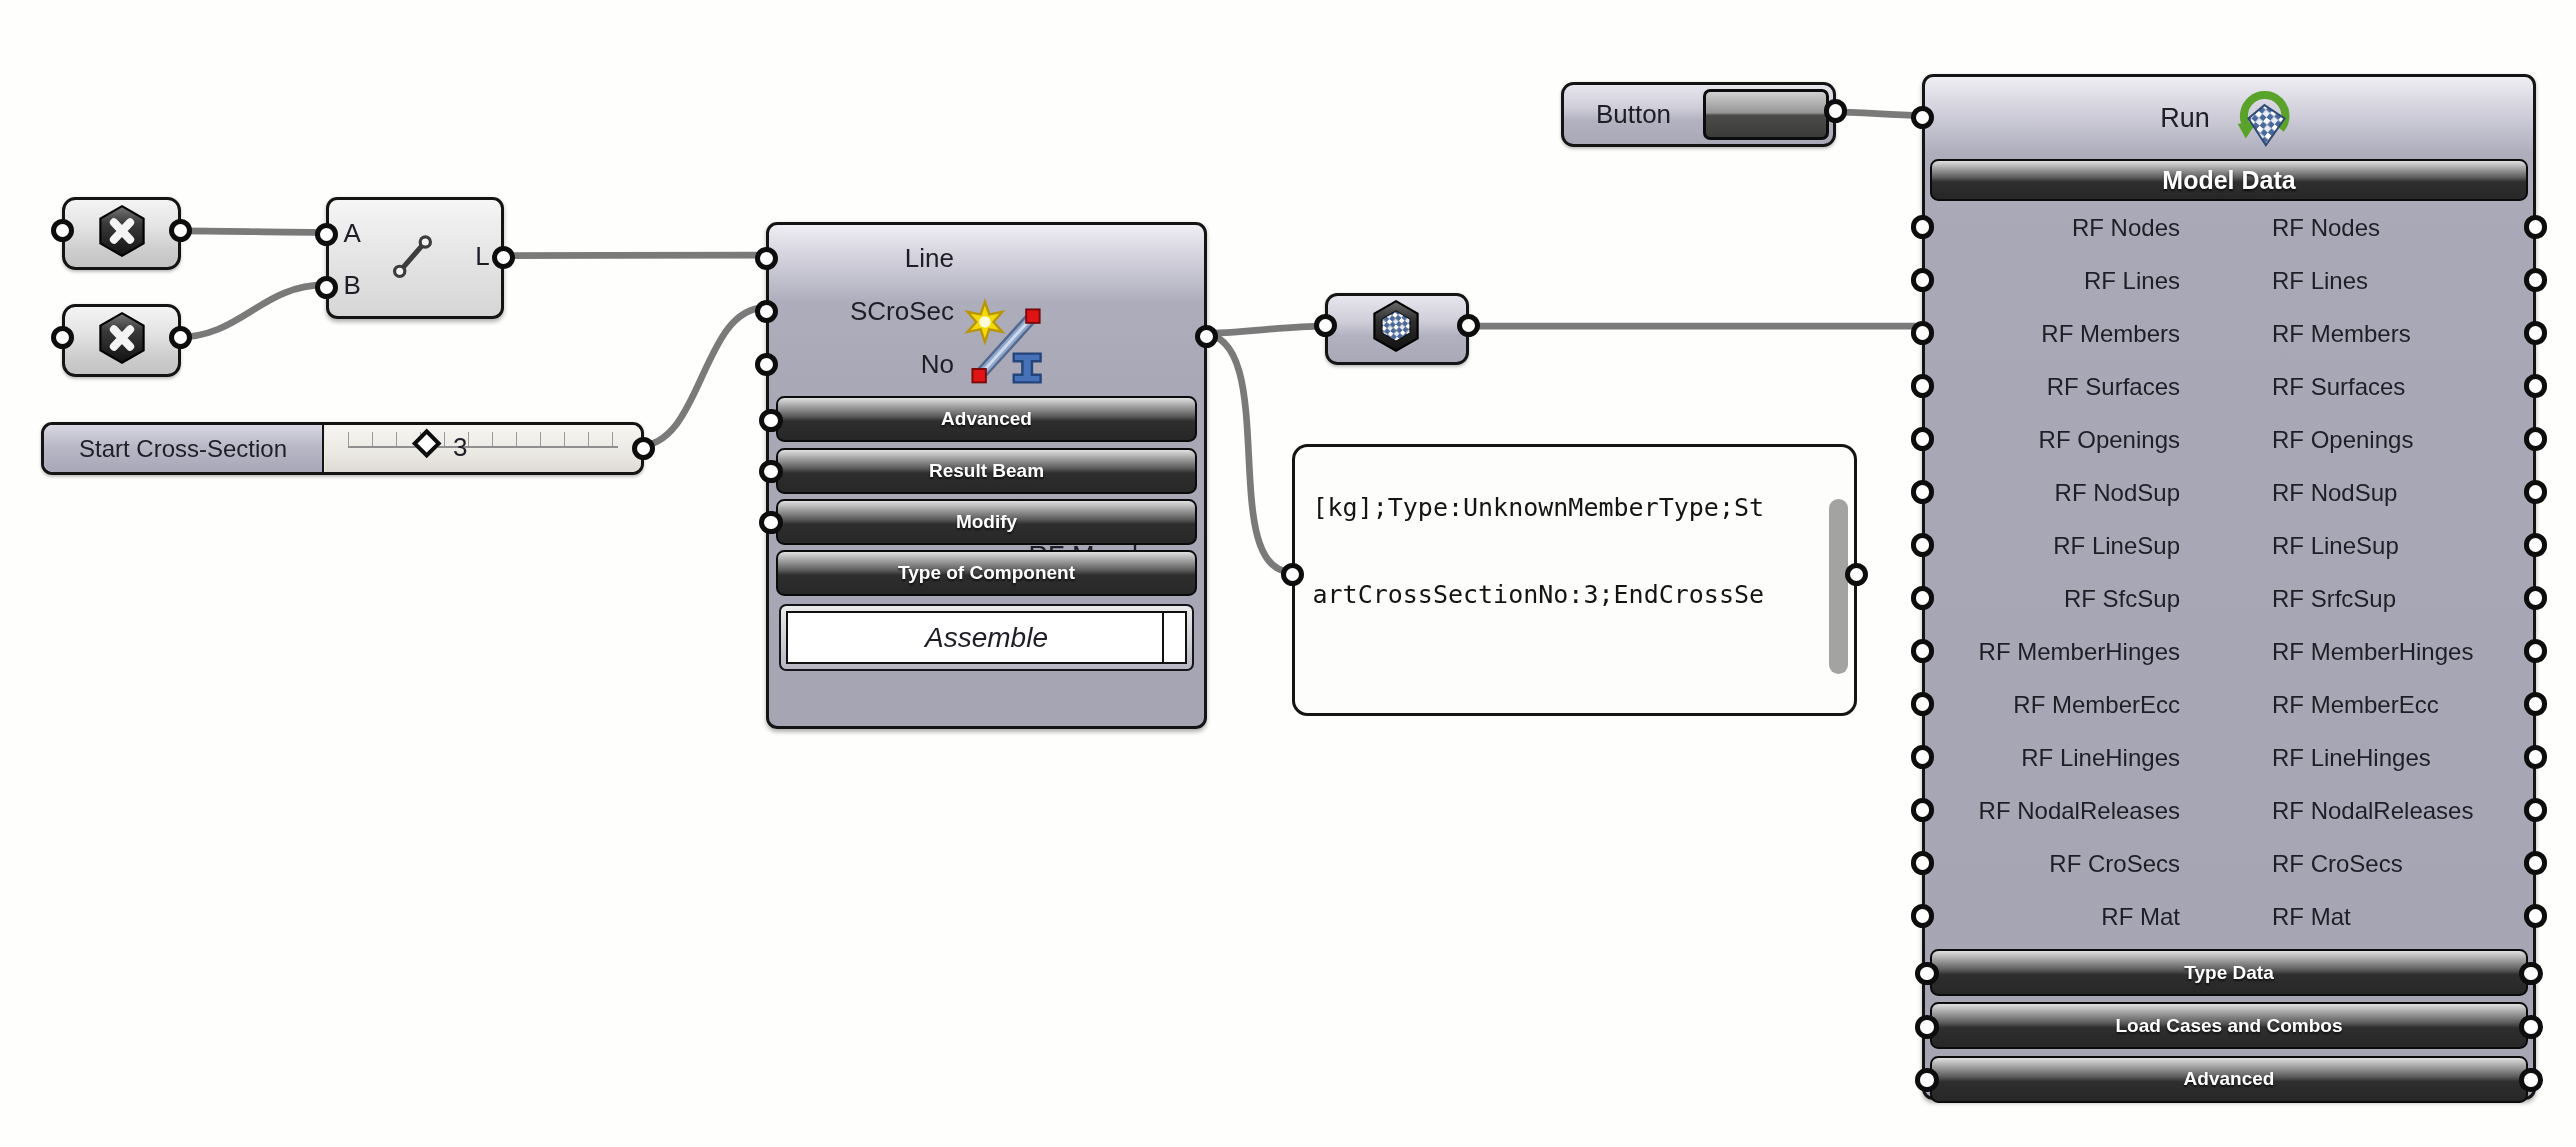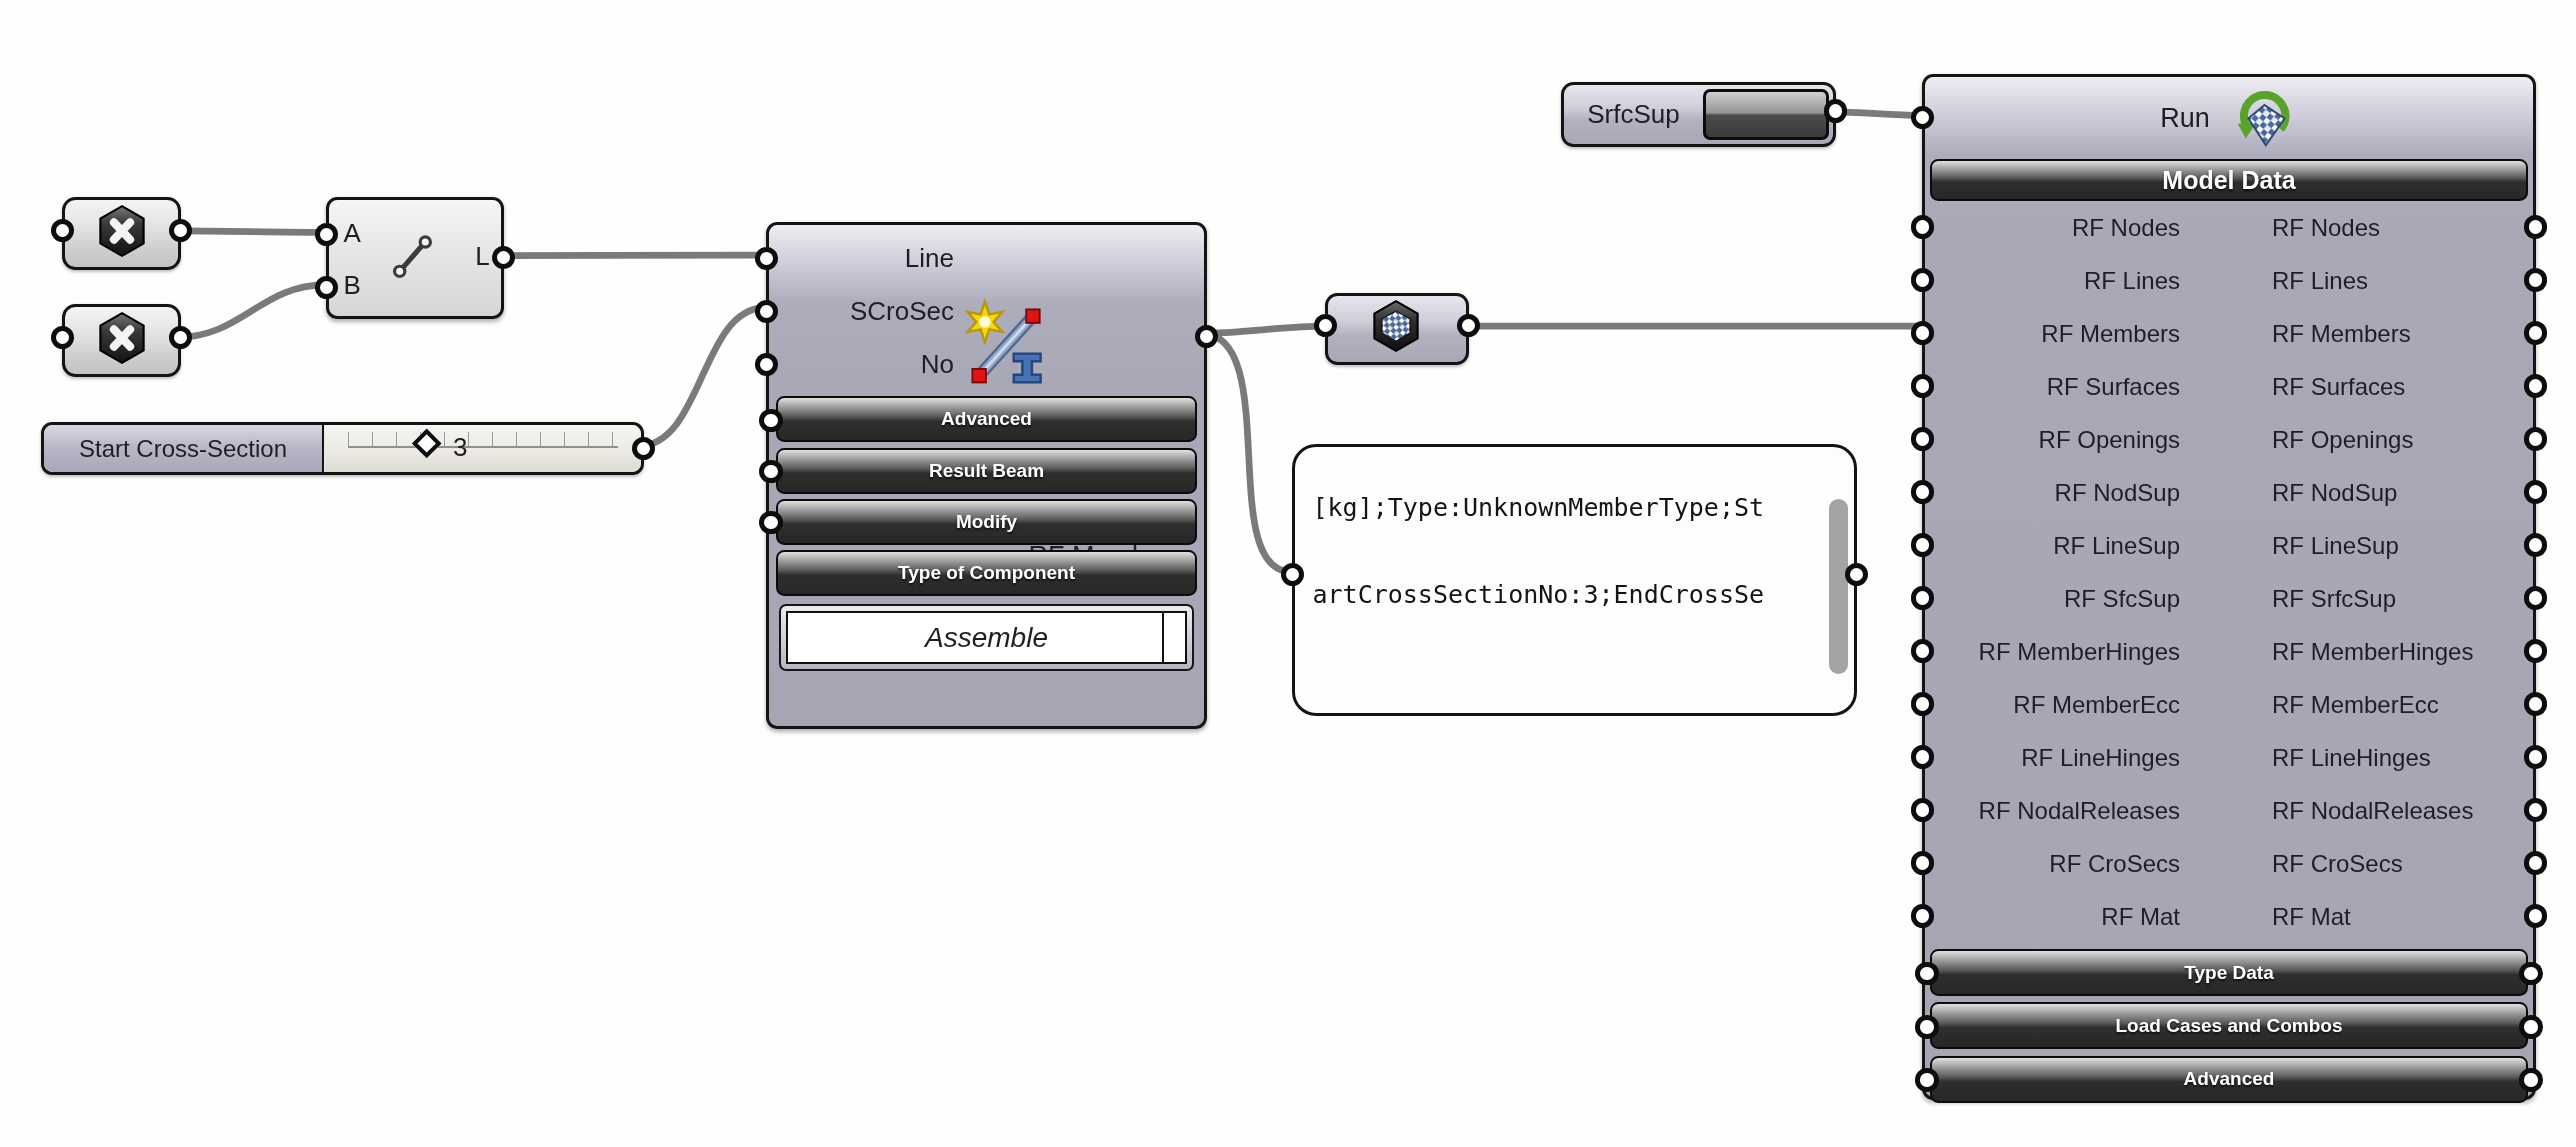--- a/index.html
+++ b/index.html
@@ -228,40 +228,40 @@
             <rect y="8" width="8" height="8" fill="#49689b"></rect>
               <rect x="8" y="8" width="8" height="8" fill="#dfe7f2"></rect>
           </pattern>
         </defs>
         <polygon points="50,4 90,27 90,73 50,96 10,73 10,27" fill="url(#hg3)" stroke="#000" stroke-width="4"></polygon>
         <polygon points="50,22 76,37 76,63 50,78 24,63 24,37" fill="url(#chk3)" stroke="#0d0d0d" stroke-width="2"></polygon>
       </svg>
     </span>
   </div>
 
-  <div class="node panel" style="left:1292px;top:444px;width:559px;height:266px;border-radius:24px;">
+  <div class="node panel" style="left:1292px;top:444px;width:559px;height:266px;">
     <span class="socket sock-l" style="top:116px;"></span>
     <span class="socket sock-r" style="top:116px;"></span>
     <div class="panel-clip">
       <div class="panel-text">
         <div>[kg];Type:UnknownMemberType;St</div>
         <div>artCrossSectionNo:3;EndCrossSe</div>
         
         
         
         
         
         
       </div>
     </div>
     <div class="panel-scroll"></div>
   </div>
 
   <div class="node lav-capsule" style="left:1561px;top:82px;width:269px;height:59px;">
-    <div class="btn-label">SrfcSup</div>
+    <div class="btn-label">Button</div>
     <div class="btn-widget"></div>
     <span class="socket sock-r" style="top:14.4px;"></span>
   </div>
 
   <div class="node lavender-comp" style="left:1922px;top:74px;width:608px;height:1020px;">
     <div class="run-title">
       <span class="socket" style="left:-14px;top:29px;"></span>
       <span>Run</span>
       <span>
         <svg width="67" height="67" viewBox="0 0 100 100" style="vertical-align:middle;">

